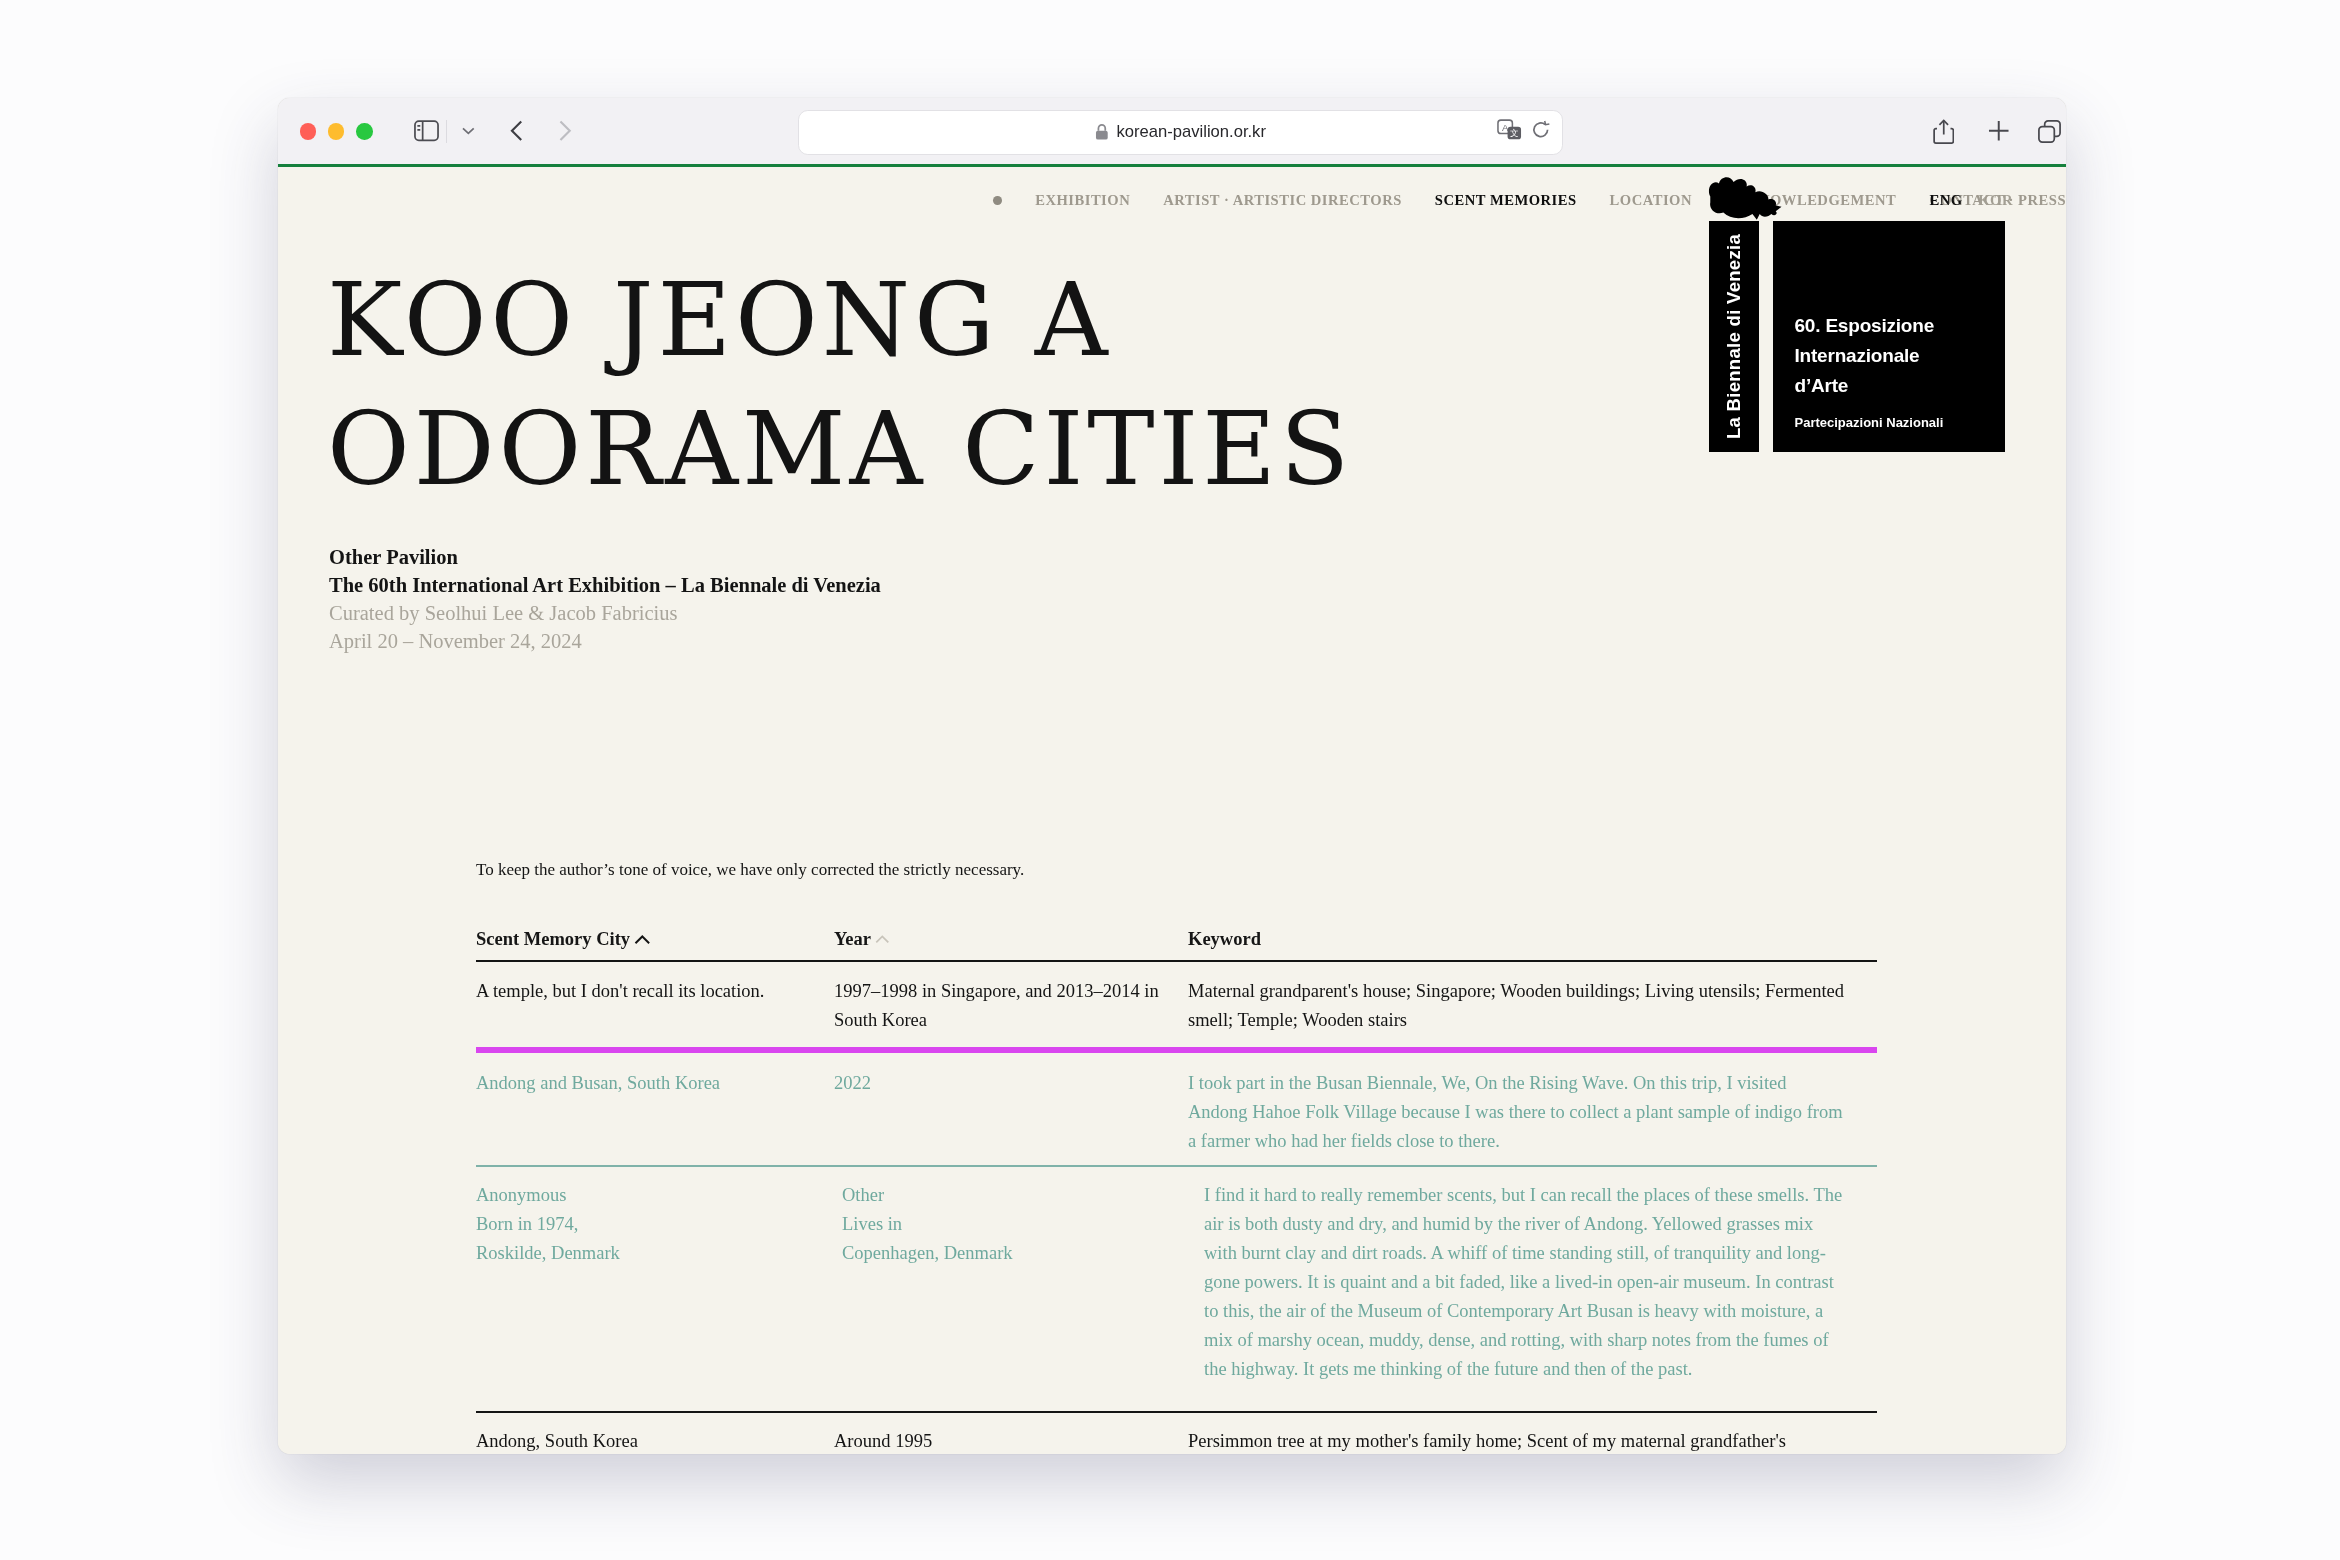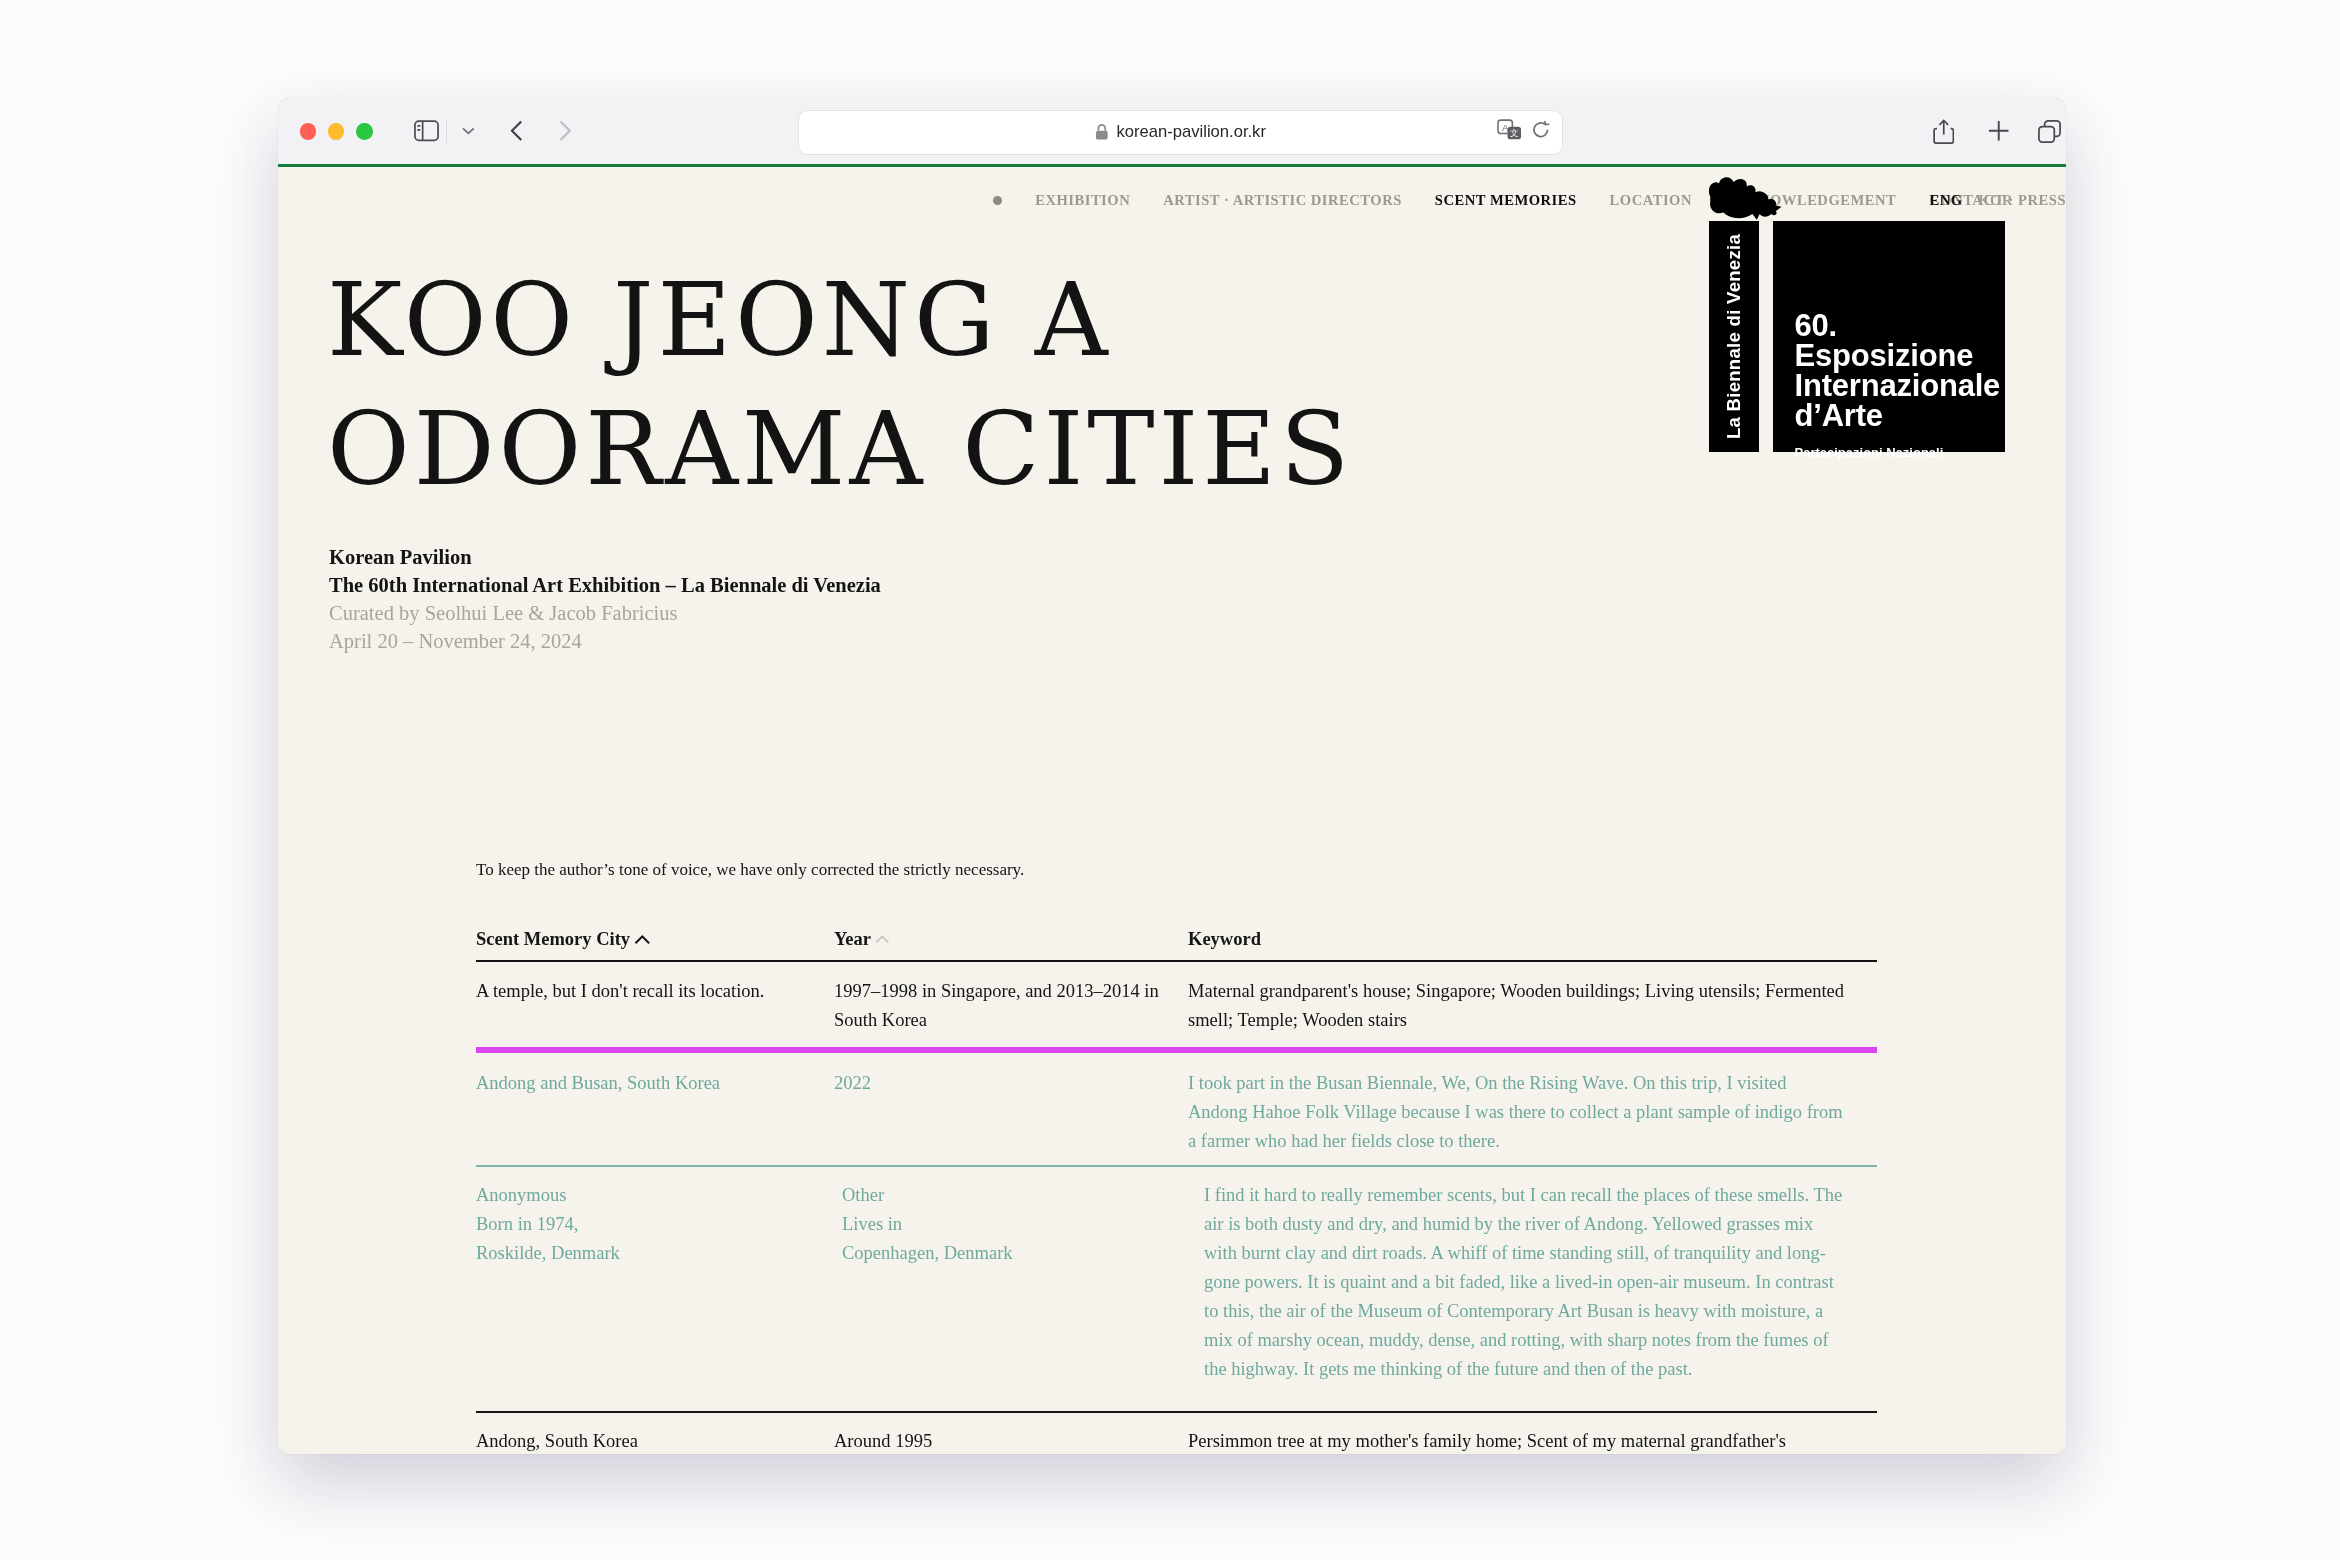--- a/index.html
+++ b/index.html
@@ -42,21 +42,21 @@
   .meta{margin:29px 0 0 51px;font-size:20.5px;line-height:28px;}
   .meta .b{font-weight:700;color:#141414;}
   .meta .g{color:#a9a59b;}
 
   
   .logo{position:absolute;top:54px;right:61px;font-family:"Liberation Sans",sans-serif;}
   .logo-row{display:flex;gap:13.7px;}
   .logo-bar{width:50px;height:231px;background:#000;display:flex;align-items:center;justify-content:center;}
   .logo-bar span{writing-mode:vertical-rl;transform:rotate(180deg);color:#fff;font-weight:700;font-size:18.5px;letter-spacing:0.3px;white-space:nowrap;}
   .logo-square{width:232px;height:231px;background:#000;box-sizing:border-box;padding:90px 13.7px 0 21.5px;color:#fff;}
-  .logo-square .big{font-weight:700;font-size:31px;line-height:30px;letter-spacing:-0.2px;}
+  .logo-square .big{font-weight:700;font-size:19px;line-height:30px;letter-spacing:-0.2px;}
   .logo-square .small{font-weight:700;font-size:13px;margin-top:13.7px;}
   .lion{position:absolute;top:-46px;left:-5.9px;}
 
   .intro{margin:205px 0 0 198px;font-size:17px;color:#141414;}
 
   
   .smtable{margin:49px 0 0 198px;width:1401px;font-size:18.5px;}
   .trow{display:grid;grid-template-columns:358px 354px 1fr;}
   .thead{padding-bottom:9.8px;border-bottom:2.9px solid #141414;font-weight:700;}
   .thead .hcell{display:flex;align-items:center;gap:4px;}
@@ -167,21 +167,21 @@
       </nav>
       <div class="lang">
         <span class="eng">ENG</span>
         <span class="kor">KOR</span>
       </div>
 
       <h1 class="hero"><span>KOO JEONG A</span>
 <span>ODORAMA CITIES</span></h1>
 
       <div class="meta">
-        <div class="b">Korean Pavilion</div>
+        <div class="b">Other Pavilion</div>
         <div class="b">The 60th International Art Exhibition – La Biennale di Venezia</div>
         <div class="g">Curated by Seolhui Lee &amp; Jacob Fabricius</div>
         <div class="g">April 20 – November 24, 2024</div>
       </div>
 
       <div class="logo">
         <span class="lion">
           <svg width="80" height="49" viewBox="0 0 110 64">
             <path fill="#000" d="M10 28 C4 16 14 4 22 10 C24 0 38 -2 42 8 C50 0 62 4 60 14 C66 10 74 14 72 22 C80 18 90 24 90 32 C96 30 102 34 100 40 L108 42 L100 48 C104 52 98 56 94 52 C90 56 82 58 78 52 L74 60 L68 52 C56 60 38 60 28 50 C18 54 8 46 10 36 Z"></path>
           </svg>

